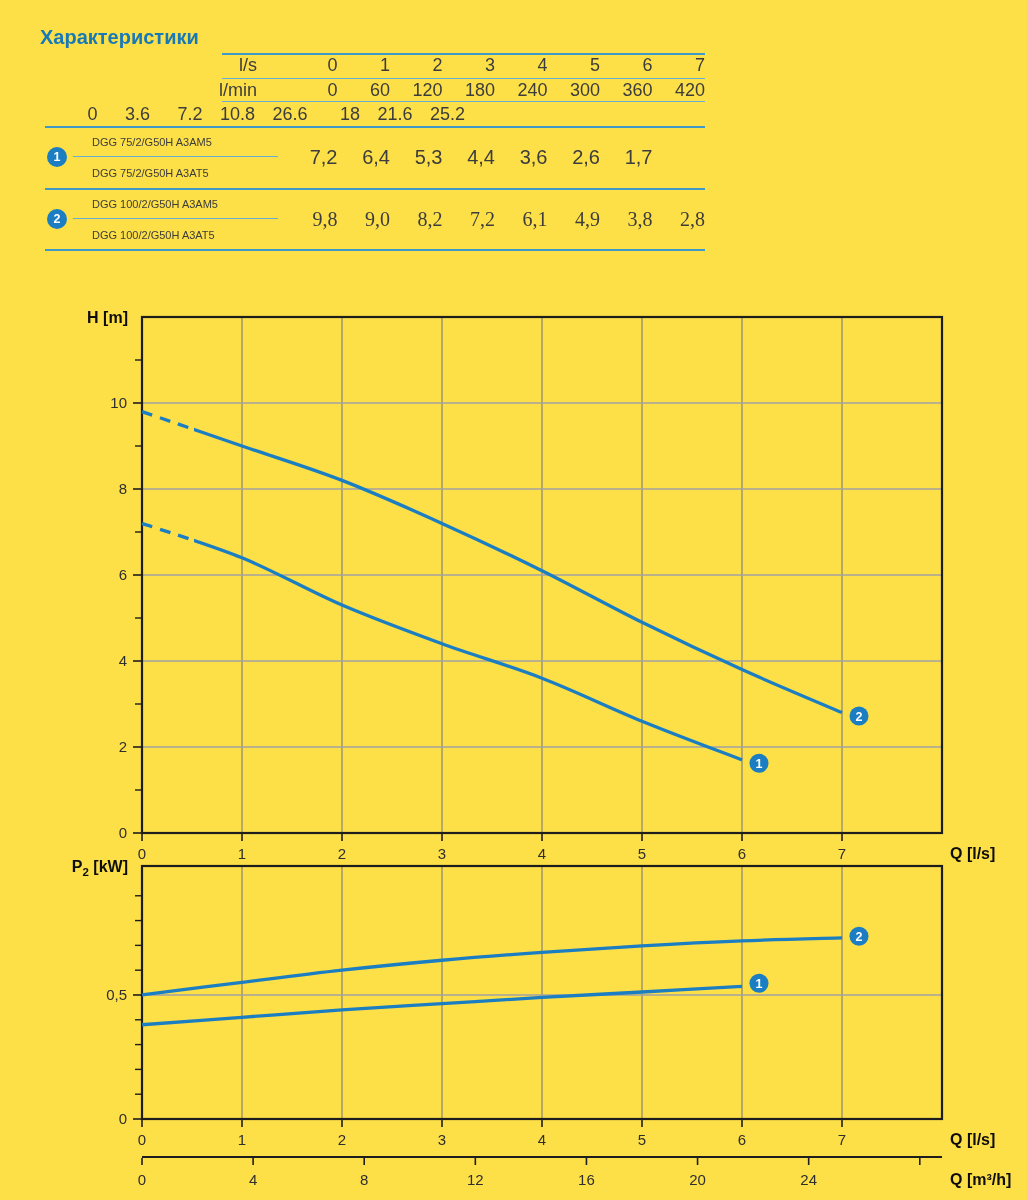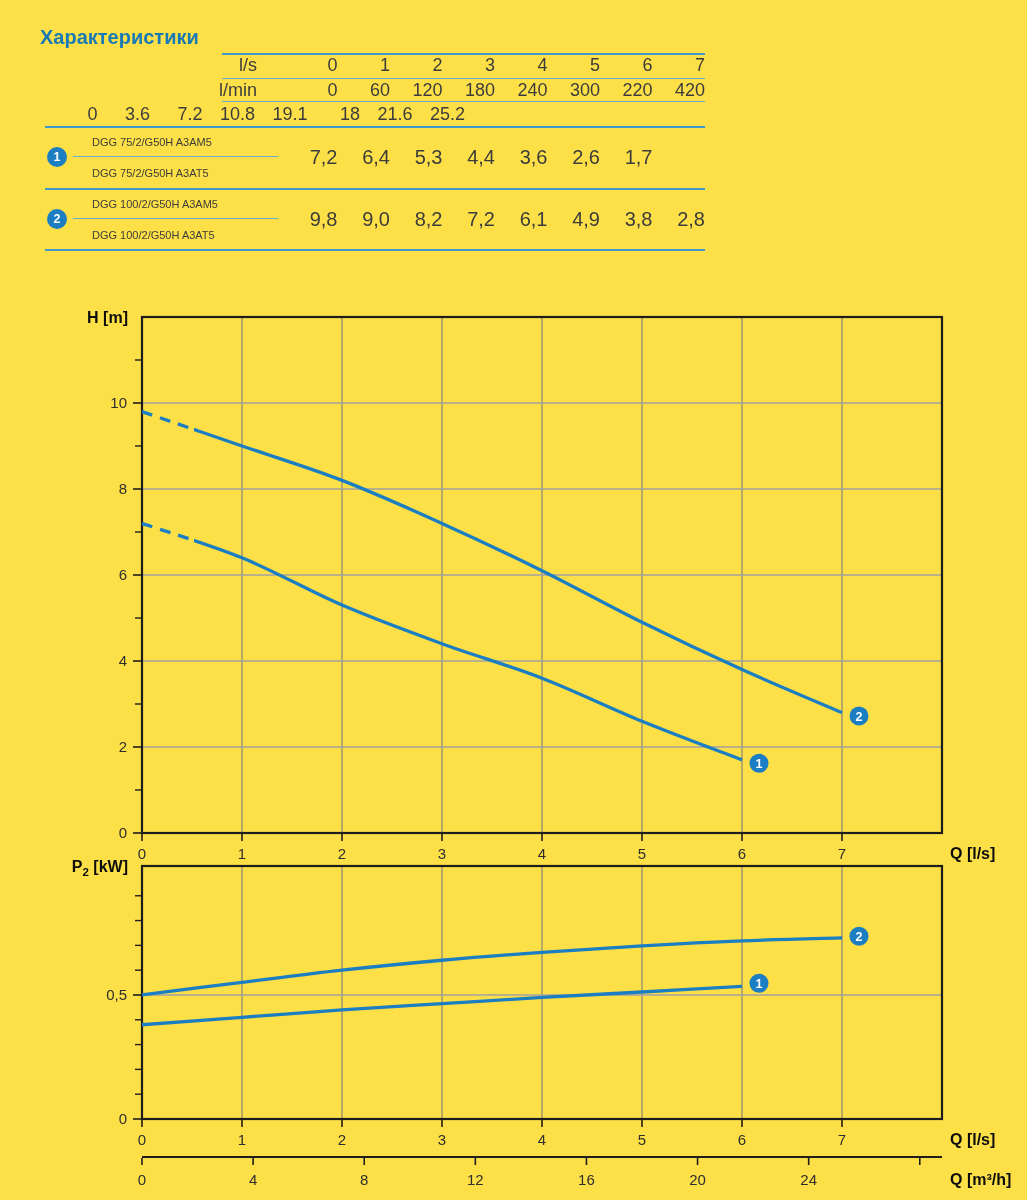--- a/index.html
+++ b/index.html
@@ -55,29 +55,29 @@
       <span class="cv">7</span>
     </div>
     <div class="trow" style="top:79px;height:22px;line-height:22px;">
       <span class="c0">l/min</span>
       <span class="cv">0</span>
       <span class="cv">60</span>
       <span class="cv">120</span>
       <span class="cv">180</span>
       <span class="cv">240</span>
       <span class="cv">300</span>
-      <span class="cv">220</span>
+      <span class="cv">360</span>
       <span class="cv">420</span>
     </div>
     <div class="trow" style="top:102px;height:24px;line-height:24px;">
       <span class="cv">0</span>
       <span class="cv">3.6</span>
       <span class="cv">7.2</span>
       <span class="cv">10.8</span>
-      <span class="cv">19.1</span>
+      <span class="cv">26.6</span>
       <span class="cv">18</span>
       <span class="cv">21.6</span>
       <span class="cv">25.2</span>
     </div>
 
     <div>
       <span class="num-marker" style="top:147px;">1</span>
       <div class="model-name" style="top:127px;">DGG 75/2/G50H A3AM5</div>
       <div class="model-name" style="top:158px;">DGG 75/2/G50H A3AT5</div>
       <div class="pump-values" style="top:126px;height:62px;">
@@ -89,21 +89,21 @@
         <span class="cv">2,6</span>
         <span class="cv">1,7</span>
         <span class="cv"></span>
       </div>
     </div>
 
     <div>
       <span class="num-marker" style="top:209px;">2</span>
       <div class="model-name" style="top:189px;">DGG 100/2/G50H A3AM5</div>
       <div class="model-name" style="top:220px;">DGG 100/2/G50H A3AT5</div>
-      <div class="pump-values" style="top:188px;height:60px;">
+      <div class="pump-values" style="top:188px;height:60px;font-family:Liberation Serif, serif;">
         <span class="cv">9,8</span>
         <span class="cv">9,0</span>
         <span class="cv">8,2</span>
         <span class="cv">7,2</span>
         <span class="cv">6,1</span>
         <span class="cv">4,9</span>
         <span class="cv">3,8</span>
         <span class="cv">2,8</span>
       </div>
     </div>

